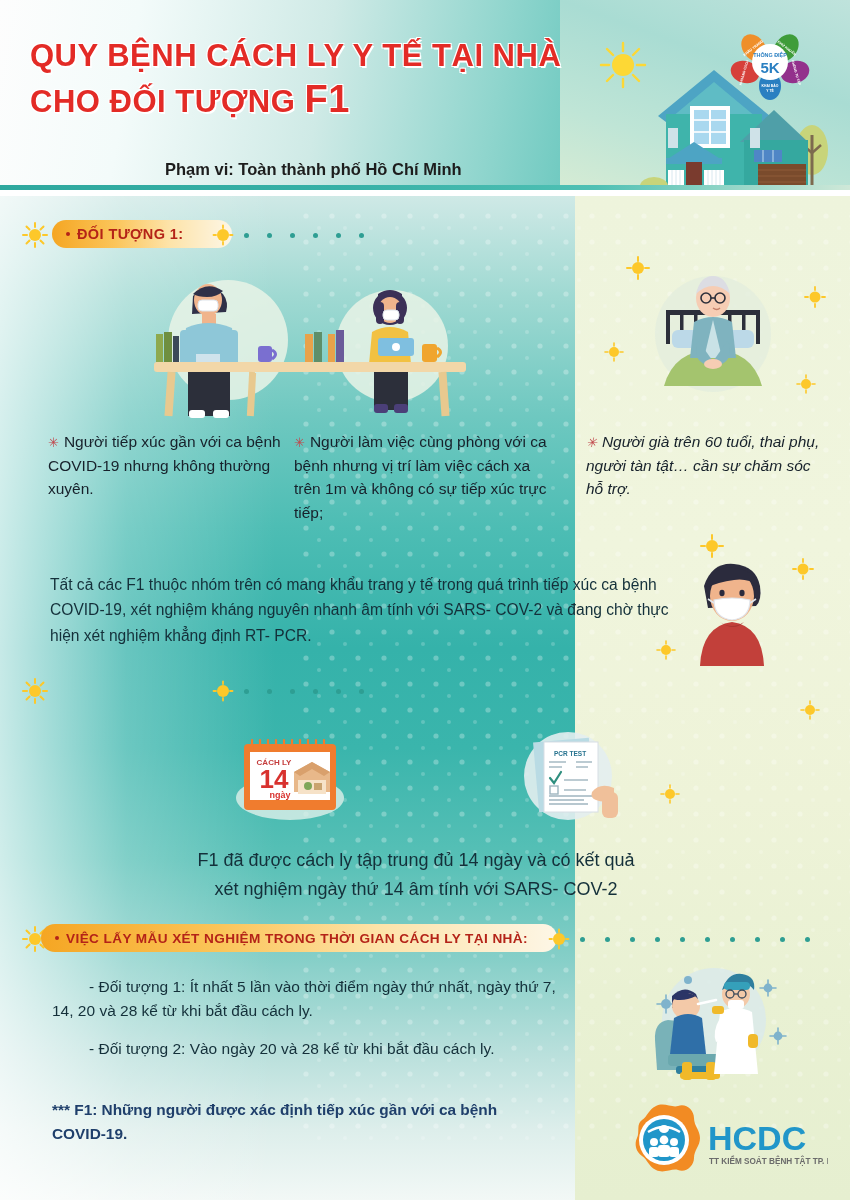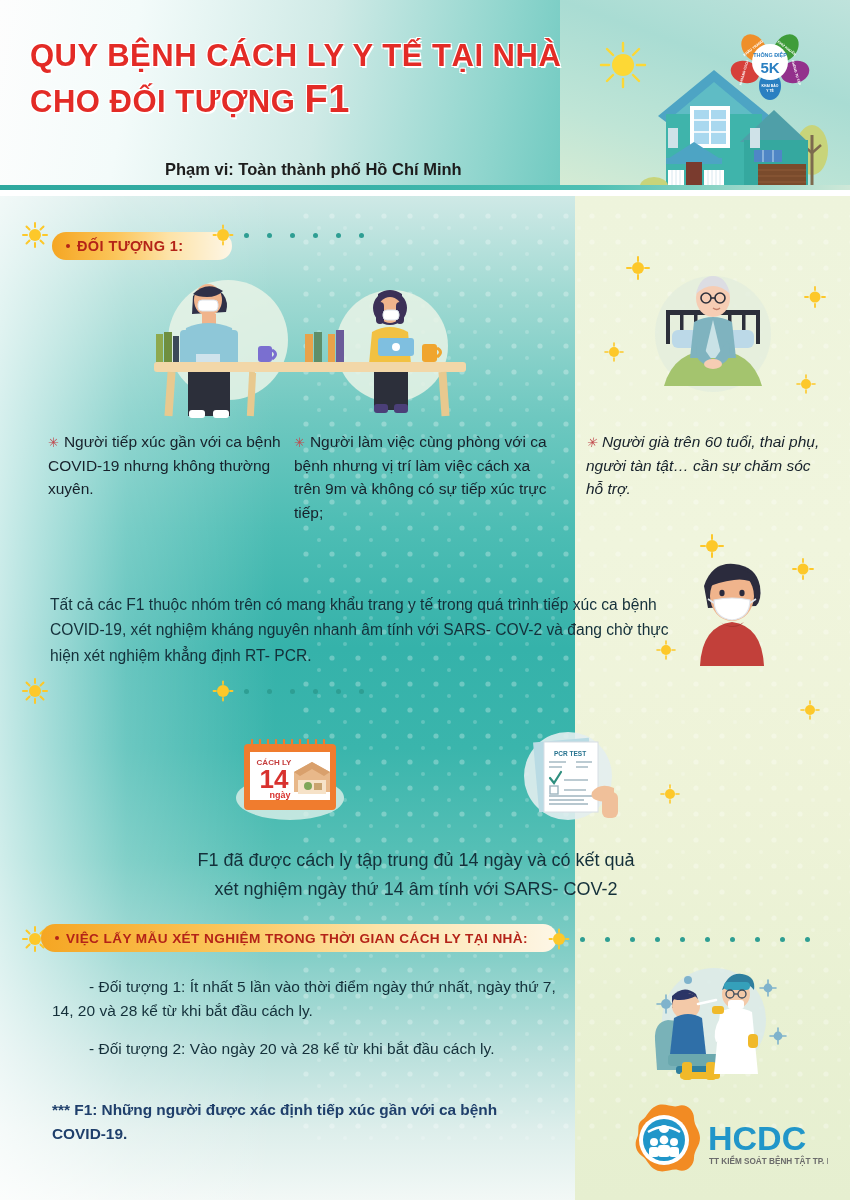--- a/index.html
+++ b/index.html
@@ -241,21 +241,21 @@
       <line x1="13" y1="1" x2="13" y2="5"></line>
         <line x1="13" y1="21" x2="13" y2="25"></line>
       <line x1="1" y1="13" x2="5" y2="13"></line>
         <line x1="21" y1="13" x2="25" y2="13"></line>
       <line x1="4.5" y1="4.5" x2="7.5" y2="7.5"></line>
         <line x1="18.5" y1="18.5" x2="21.5" y2="21.5"></line>
       <line x1="21.5" y1="4.5" x2="18.5" y2="7.5"></line>
         <line x1="7.5" y1="18.5" x2="4.5" y2="21.5"></line>
     </g>
   </svg>
-  <div class="badge" style="left:52px;top:220px;width:150px;margin-top:12px;">
+  <div class="badge" style="left:52px;top:220px;width:150px;">
     <span class="dot"></span>
     <span>ĐỐI TƯỢNG 1:</span>
   </div>
   <svg style="position:absolute;left:212px;top:224px;width:22px;height:22px;" viewBox="0 0 22 22">
     <circle cx="11" cy="11" r="6" fill="#fdc82a"></circle>
     <g stroke="#fdc82a" stroke-width="1.8" stroke-linecap="round">
       <line x1="11" y1="1.5" x2="11" y2="4"></line>
         <line x1="11" y1="18" x2="11" y2="20.5"></line>
       <line x1="1.5" y1="11" x2="4" y2="11"></line>
         <line x1="18" y1="11" x2="20.5" y2="11"></line>
@@ -397,27 +397,27 @@
         <line x1="10" y1="16" x2="10" y2="19"></line>
         <line x1="1" y1="10" x2="4" y2="10"></line>
         <line x1="16" y1="10" x2="19" y2="10"></line>
       </g>
   </svg>
 
   <div class="col-text" style="left:48px;top:430px;width:245px;">
     <span class="star">✳</span><span>Người tiếp xúc gần với ca bệnh COVID-19 nhưng không thường xuyên.</span>
   </div>
   <div class="col-text" style="left:294px;top:430px;width:260px;">
-    <span class="star">✳</span><span>Người làm việc cùng phòng với ca bệnh nhưng vị trí làm việc cách xa trên 9m và không có sự tiếp xúc trực tiếp;</span>
+    <span class="star">✳</span><span>Người làm việc cùng phòng với ca bệnh nhưng vị trí làm việc cách xa trên 1m và không có sự tiếp xúc trực tiếp;</span>
   </div>
   <div class="col-text" style="left:586px;top:430px;width:235px;font-style:italic;">
     <span class="star">✳</span><span>Người già trên 60 tuổi, thai phụ, người tàn tật… cần sự chăm sóc hỗ trợ.</span>
   </div>
 
-  <div class="para" style="left:50px;top:572px;width:620px;margin-top:20px;">Tất cả các F1 thuộc nhóm trên có mang khẩu trang y tế trong quá trình tiếp xúc ca bệnh COVID-19, xét nghiệm kháng nguyên nhanh âm tính với SARS- COV-2 và đang chờ thực hiện xét nghiệm khẳng định RT- PCR.</div>
+  <div class="para" style="left:50px;top:572px;width:620px;">Tất cả các F1 thuộc nhóm trên có mang khẩu trang y tế trong quá trình tiếp xúc ca bệnh COVID-19, xét nghiệm kháng nguyên nhanh âm tính với SARS- COV-2 và đang chờ thực hiện xét nghiệm khẳng định RT- PCR.</div>
 
   <svg style="position:absolute;left:672px;top:548px;width:120px;height:120px;" viewBox="0 0 120 120">
     <path d="M32 38 q8 -24 30 -22 q22 2 26 22 q2 14 -4 20 l-48 2 z" fill="#2b2b3d"></path>
     <ellipse cx="60" cy="48" rx="22" ry="25" fill="#f0b48c"></ellipse>
     <path d="M34 40 q6 -22 28 -20 q20 2 24 18 q-10 -8 -24 -6 q-16 2 -28 8 z" fill="#2b2b3d"></path>
     <ellipse cx="50" cy="45" rx="2.6" ry="3.2" fill="#2b2b3d"></ellipse>
     <ellipse cx="70" cy="45" rx="2.6" ry="3.2" fill="#2b2b3d"></ellipse>
     <path d="M42 52 q18 -4 36 0 q0 18 -18 20 q-18 -2 -18 -20 z" fill="#ffffff" stroke="#e1e6ec" stroke-width="1.2"></path>
     <path d="M42 55 l-6 -4 M78 55 l6 -4" stroke="#e1e6ec" stroke-width="1.6" fill="none"></path>
     <path d="M28 118 q2 -40 32 -44 q30 4 32 44 z" fill="#c2403a"></path>

